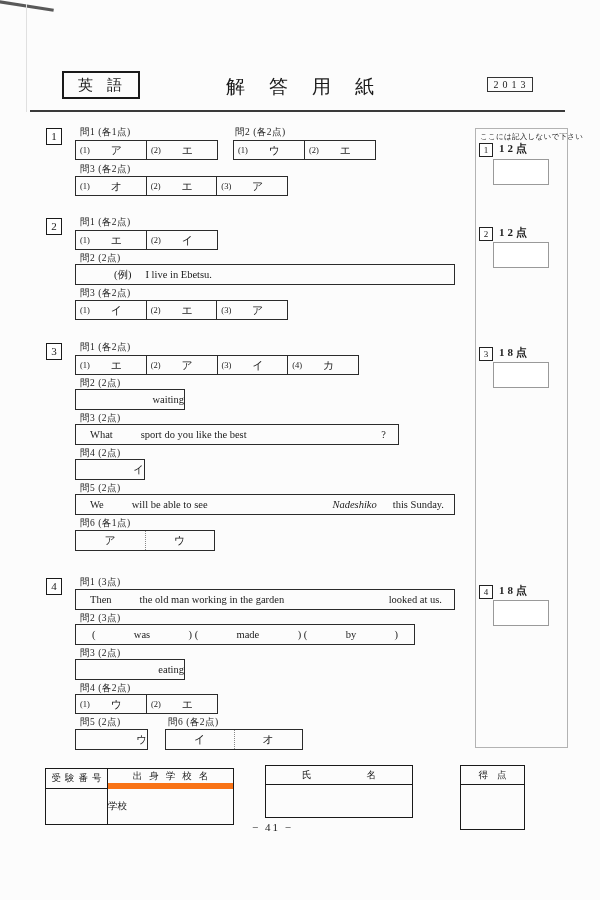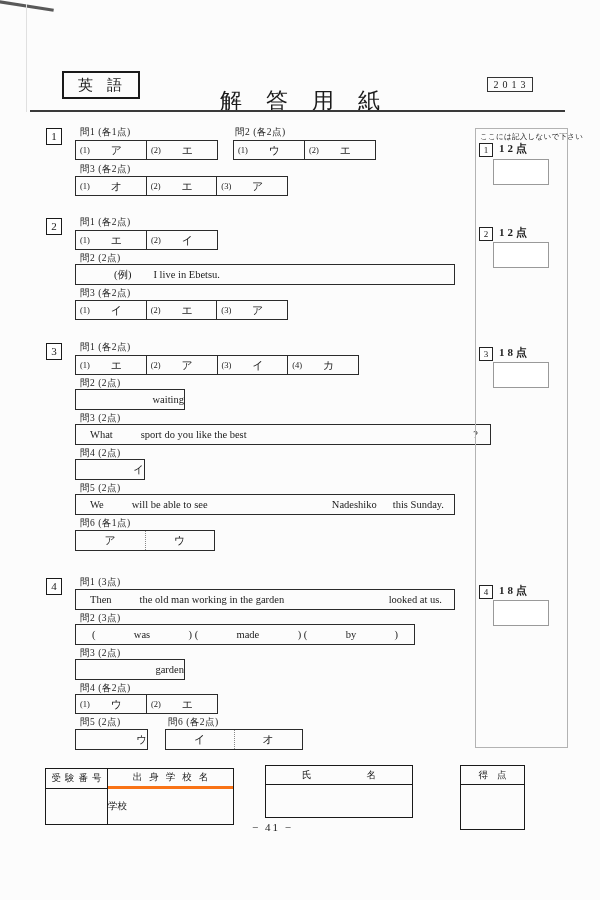--- a/index.html
+++ b/index.html
@@ -1,42 +1,42 @@
 <!DOCTYPE html>
 <html><head>
 <meta charset="utf-8">
 <style>
   *{margin:0;padding:0;box-sizing:border-box}
   html,body{width:600px;height:900px}
   body{position:relative;background:#fcfcfc;font-family:"Liberation Serif","DejaVu Serif",serif;color:#1a1a1a;overflow:hidden}
   .abs{position:absolute}
   
   .subject-box{position:absolute;left:62px;top:71px;width:78px;height:28px;border:2px solid #1a1a1a;text-align:center;line-height:24px;font-size:15px;letter-spacing:14px;padding-left:12px;white-space:nowrap}
-  .main-title{position:absolute;left:160px;top:86px;width:280px;text-align:center;font-size:22px;letter-spacing:24px;padding-left:24px;white-space:nowrap}
+  .main-title{position:absolute;left:160px;top:74px;width:280px;text-align:center;font-size:19px;letter-spacing:24px;padding-left:24px;white-space:nowrap}
   .year-box{position:absolute;left:487px;top:77px;width:46px;height:15px;border:1px solid #333;text-align:center;line-height:13px;font-size:10px;letter-spacing:4px;padding-left:3px}
   .header-rule{position:absolute;left:30px;top:110px;width:535px;height:2px;background:#3a3a3a}
   
   .numbox{position:absolute;width:16px;height:17px;border:1.5px solid #1a1a1a;font-size:11px;text-align:center;line-height:14px;background:#fff}
   .qlabel{position:absolute;font-size:9.5px;white-space:nowrap;letter-spacing:.5px}
   .arow{position:absolute;height:20px;border:1px solid #2b2b2b;display:flex;align-items:stretch}
   .acell{flex:1;display:flex;align-items:center;min-width:0}
   .acell+.acell{border-left:1px solid #2b2b2b}
   .acell.dot{border-left:1px dotted #888}
   .cno{font-size:8.5px;padding-left:4px;min-width:17px}
   .cans{flex:1;text-align:center;font-size:11px;padding-right:6px}
   .conly{flex:1;text-align:center;font-size:11px}
   .wbox{position:absolute;height:21px;border:1px solid #2b2b2b;display:flex;align-items:center;font-size:10.5px;white-space:nowrap}
   .wb-prefix{padding-left:14px}
   .wb-mid{margin-left:28px}
   .wb-right{margin-left:auto;padding-right:12px}
-  .wb-italic{}
+  .wb-italic{font-style:italic}
   .wb-after{margin-left:4px}
   .cbox{position:absolute;height:21px;border:1px solid #2b2b2b;display:flex;align-items:center;justify-content:flex-end;font-size:10.5px}
   .pbox{position:absolute;height:21px;border:1px solid #2b2b2b;display:flex;align-items:center;justify-content:space-between;font-size:10.5px;padding:0 16px}
-  .exgap{margin-left:22px}
+  .exgap{margin-left:14px}
   
   .sb-frame{position:absolute;left:475px;top:128px;width:93px;height:620px;border:1px solid #b3b3b3}
   .sb-note{position:absolute;left:480px;top:132px;font-size:7.5px;letter-spacing:.3px;white-space:nowrap;color:#222}
   .sb-num{position:absolute;width:14px;height:14px;border:1px solid #222;font-size:9px;text-align:center;line-height:12px;background:#fff}
   .sb-pts{position:absolute;font-size:11px;font-weight:bold;letter-spacing:3px;white-space:nowrap}
   .sb-box{position:absolute;width:56px;height:26px;border:1px solid #9a9a9a;background:#fff}
   
   .ftable{position:absolute;border:1.5px solid #1a1a1a}
   .fcellhdr{position:absolute;display:flex;align-items:center;justify-content:center;font-size:9.5px;white-space:nowrap}
   .pageno{position:absolute;left:252px;top:821px;width:96px;text-align:left;font-size:11px;letter-spacing:2px}
@@ -144,21 +144,21 @@
   <div class="acell">
       <span class="cno">(4)</span>
       <span class="cans">カ</span>
     </div>
 </div>
 <div class="qlabel" style="left:80px;top:377px">問2 (2点)</div>
 <div class="cbox" style="left:75px;top:389px;width:110px">
     <span>waiting</span>
   </div>
 <div class="qlabel" style="left:80px;top:412px">問3 (2点)</div>
-<div class="wbox" style="left:75px;top:424px;width:416px">
+<div class="wbox" style="left:75px;top:424px;width:324px">
   <span class="wb-prefix">What</span>
   <span class="wb-mid">sport do you like the best</span>
   <span class="wb-right">?</span>
 </div>
 <div class="qlabel" style="left:80px;top:447px">問4 (2点)</div>
 <div class="cbox" style="left:75px;top:459px;width:70px">
     <span>イ</span>
   </div>
 <div class="qlabel" style="left:80px;top:482px">問5 (2点)</div>
 <div class="wbox" style="left:75px;top:494px;width:380px">
@@ -189,21 +189,21 @@
   <span>(</span>
   <span>was</span>
   <span>) (</span>
   <span>made</span>
   <span>) (</span>
   <span>by</span>
   <span>)</span>
 </div>
 <div class="qlabel" style="left:80px;top:647px">問3 (2点)</div>
 <div class="cbox" style="left:75px;top:659px;width:110px">
-    <span>garden</span>
+    <span>eating</span>
   </div>
 <div class="qlabel" style="left:80px;top:682px">問4 (各2点)</div>
 <div class="arow" style="left:75px;top:694px;width:143px">
   <div class="acell">
       <span class="cno">(1)</span>
       <span class="cans">ウ</span>
     </div>
   <div class="acell">
       <span class="cno">(2)</span>
       <span class="cans">エ</span>
@@ -237,21 +237,21 @@
 <div class="sb-num" style="left:479px;top:347px">3</div>
 <div class="sb-pts" style="left:499px;top:345px">18点</div>
 <div class="sb-box" style="left:493px;top:362px"></div>
 
 <div class="sb-num" style="left:479px;top:585px">4</div>
 <div class="sb-pts" style="left:499px;top:583px">18点</div>
 <div class="sb-box" style="left:493px;top:600px"></div>
 
 <div class="ftable" style="left:45px;top:768px;width:189px;height:57px">
   <div class="fcellhdr" style="left:0;top:0;width:62px;height:20px;border-right:1px solid #1a1a1a;border-bottom:1px solid #1a1a1a;letter-spacing:4px;padding-left:4px">受験番号</div>
-  <div class="fcellhdr" style="left:62px;top:0;width:125px;height:20px;border-bottom:3px solid #f97316;letter-spacing:7px;padding-left:7px">出身学校名</div>
+  <div class="fcellhdr" style="left:62px;top:0;width:125px;height:20px;border-bottom:6px solid #f97316;letter-spacing:7px;padding-left:7px">出身学校名</div>
   <div class="abs" style="left:0;top:20px;width:62px;height:35px;border-right:1px solid #1a1a1a"></div>
   <div class="abs" style="left:62px;top:20px;width:125px;height:35px;display:flex;align-items:center;justify-content:flex-start;padding-right:9px;font-size:9.5px">
       <span>学校</span>
     </div>
 </div>
 
 <div class="ftable" style="left:265px;top:765px;width:148px;height:53px">
   <div class="abs" style="left:0;top:0;width:100%;height:19px;border-bottom:1px solid #1a1a1a;display:flex;align-items:center;justify-content:space-between;padding:0 36px;font-size:9.5px">
     <span>氏</span>
     <span>名</span>

